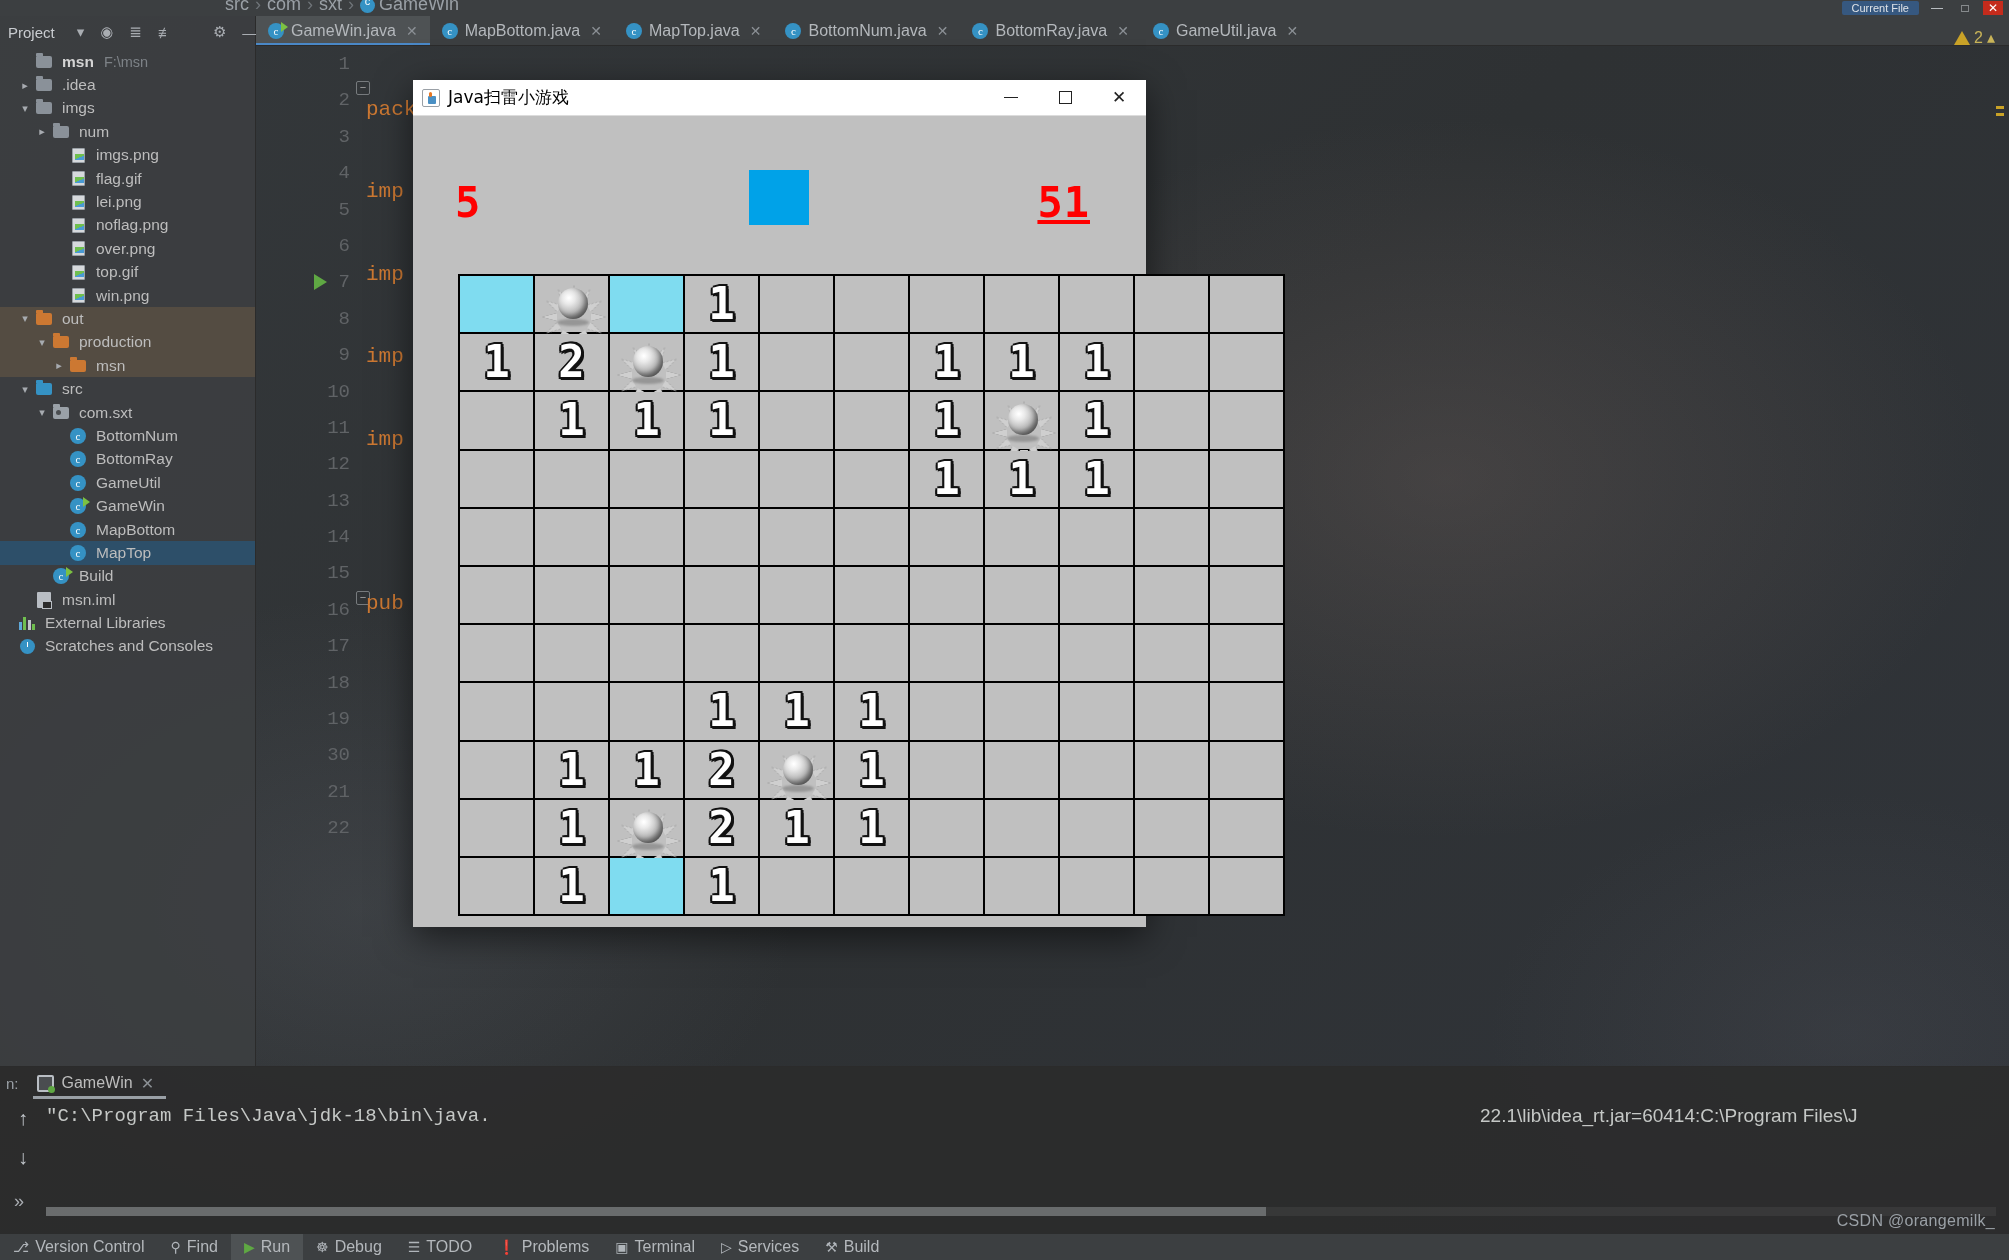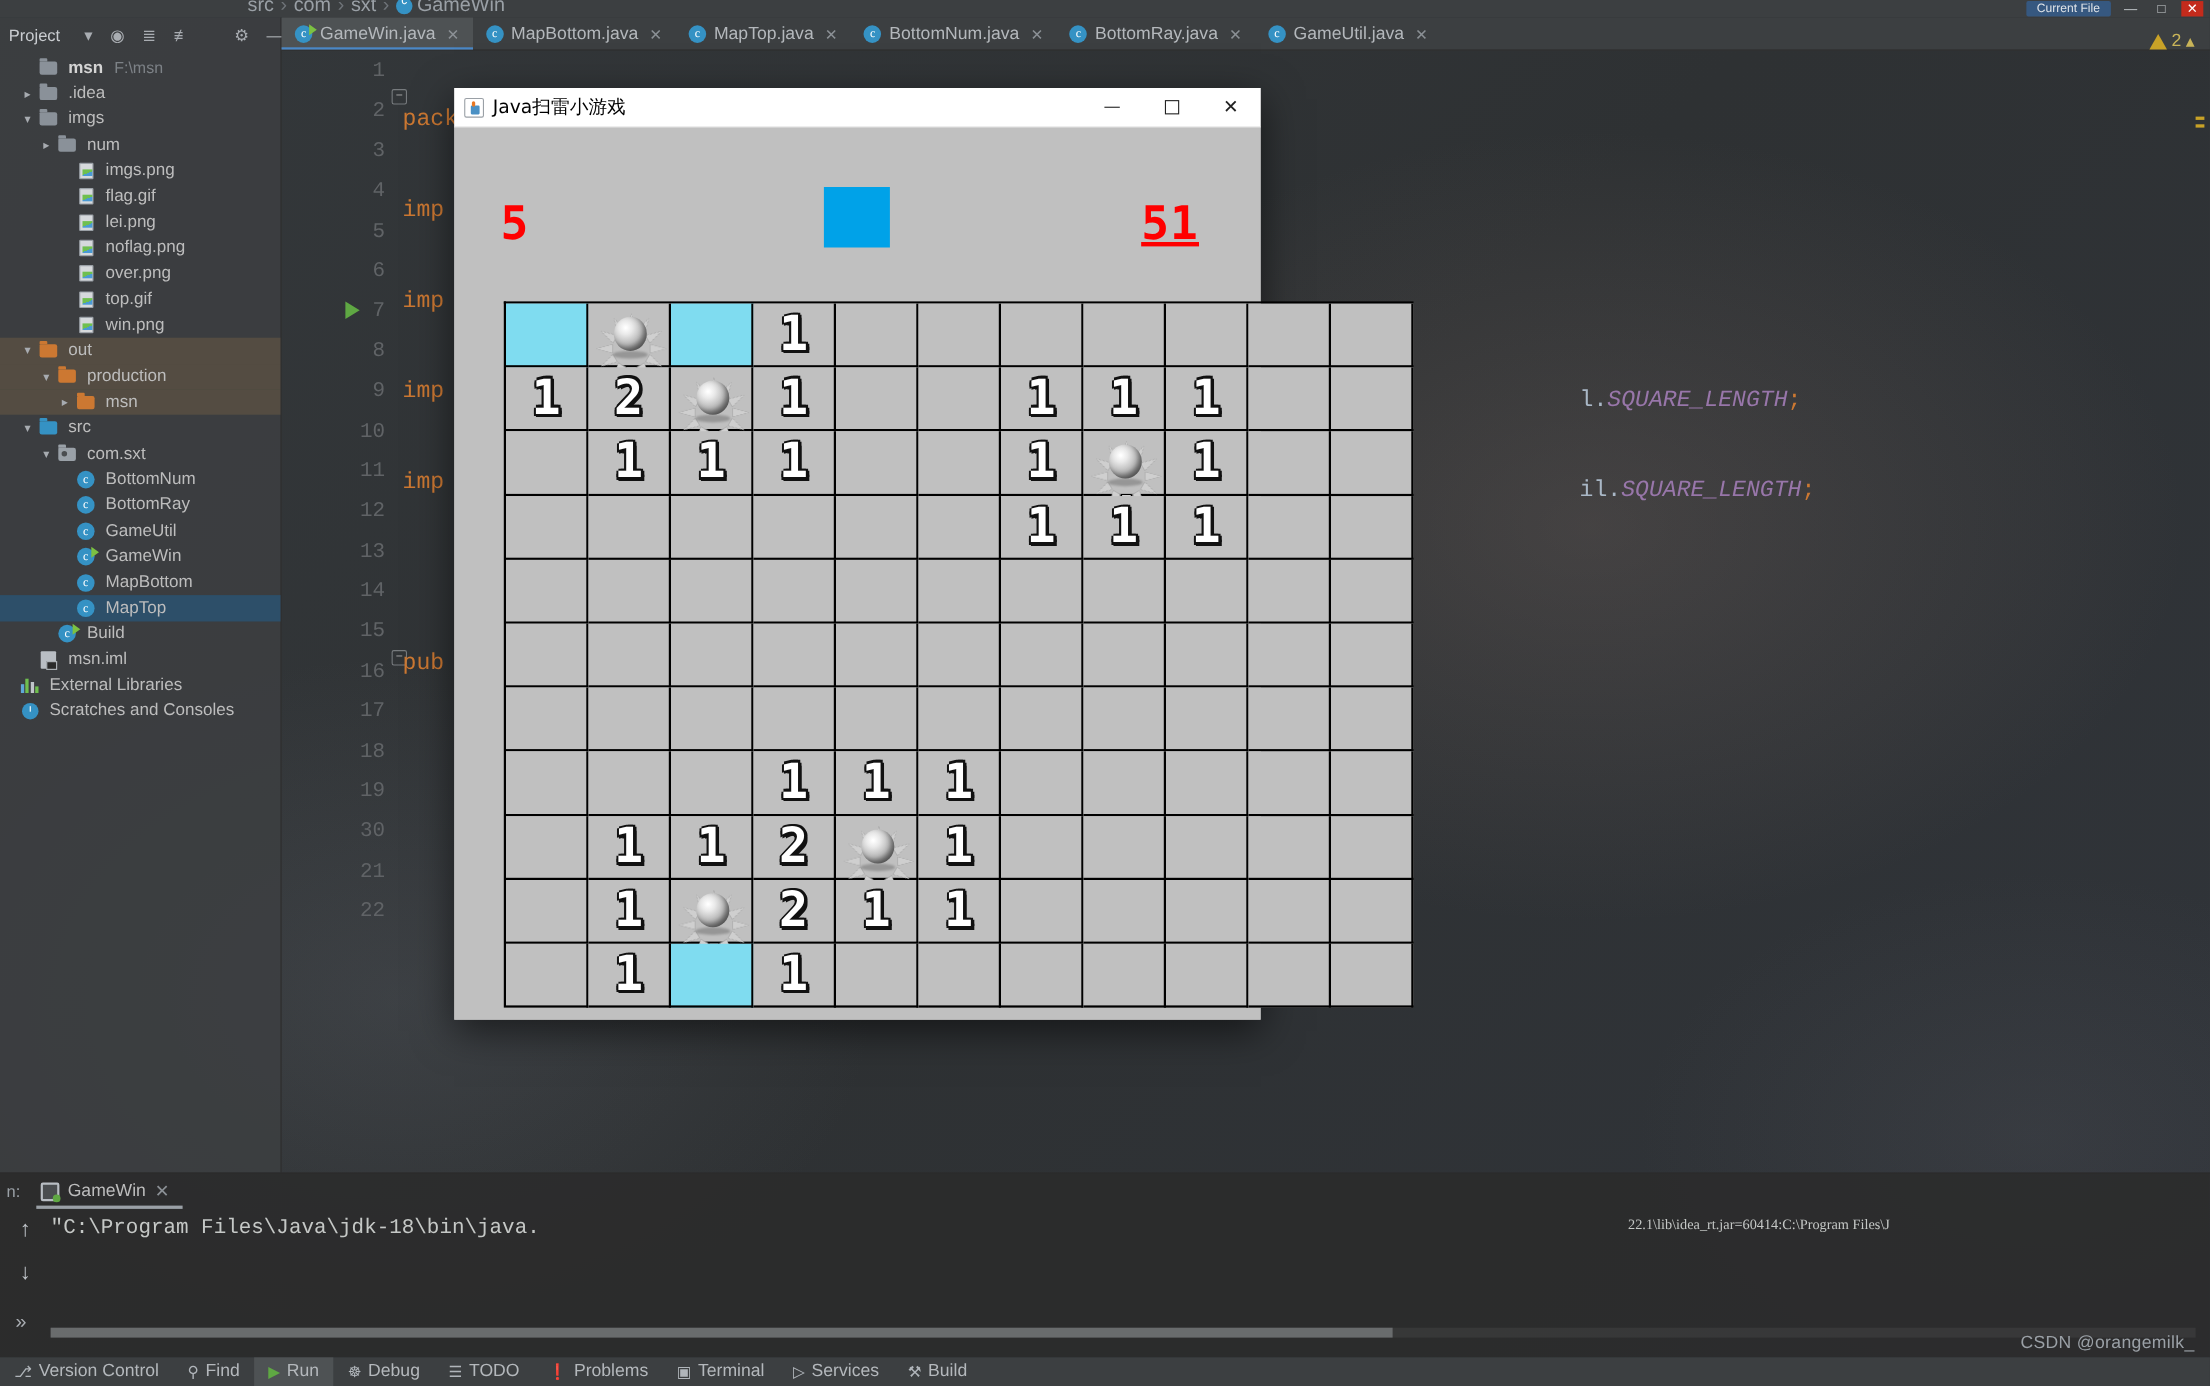--- a/index.html
+++ b/index.html
@@ -651,24 +651,20 @@
     <div class="code">
       <div><span class="kw">package</span><span class="pl"> com.sxt</span><span class="punc">;</span></div>
       <div><span class="kw">imp</span></div>
       <div><span class="kw">imp</span></div>
       <div><span class="kw">imp</span></div>
       <div><span class="kw">imp</span></div>
       <div>&nbsp;</div>
       <div><span class="kw">pub</span></div>
     </div>
 
-    <div class="code" style="left:1180px; top:255px;">
-      <div><span class="cl">l.</span><span class="const">SQUARE_LENGTH</span><span class="punc">;</span></div>
-      <div><span class="cl">il.</span><span class="const">SQUARE_LENGTH</span><span class="punc">;</span></div>
-    </div>
     <div class="right-gutter-marks">
       <i></i>
         <i></i>
     </div>
   </div>
 
   <div class="runwin">
     <div class="runwin-tabs">
       <span class="run-label">n:</span>
       <span class="run-tab">
@@ -679,21 +675,21 @@
     </div>
     <div class="runwin-body">
       <div class="run-sidebar">
         <span>↑</span>
         <span>↓</span>
       </div>
       <div class="run-console">
         <span>"C:\Program Files\Java\jdk-18\bin\java.</span>
       </div>
     </div>
-    <div style="position:absolute; left:1480px; top:38px; font-family:Liberation Serif, serif; font-size:13px; color:#c5c8c6; white-space:nowrap;">22.1\lib\idea_rt.jar=60414:C:\Program Files\J</div>
+    <div style="position:absolute; left:1480px; top:38px; font-family:Liberation Sans, sans-serif; font-size:19px; color:#c5c8c6; white-space:nowrap;">22.1\lib\idea_rt.jar=60414:C:\Program Files\J</div>
     <div class="run-more">»</div>
     <div class="run-scrollbar">
         <i></i>
       </div>
   </div>
 
   <div class="statusbar" id="statusbar">
       <div class="sb-item">
         <span class="sb-ico">⎇</span>
         <span>Version Control</span>

